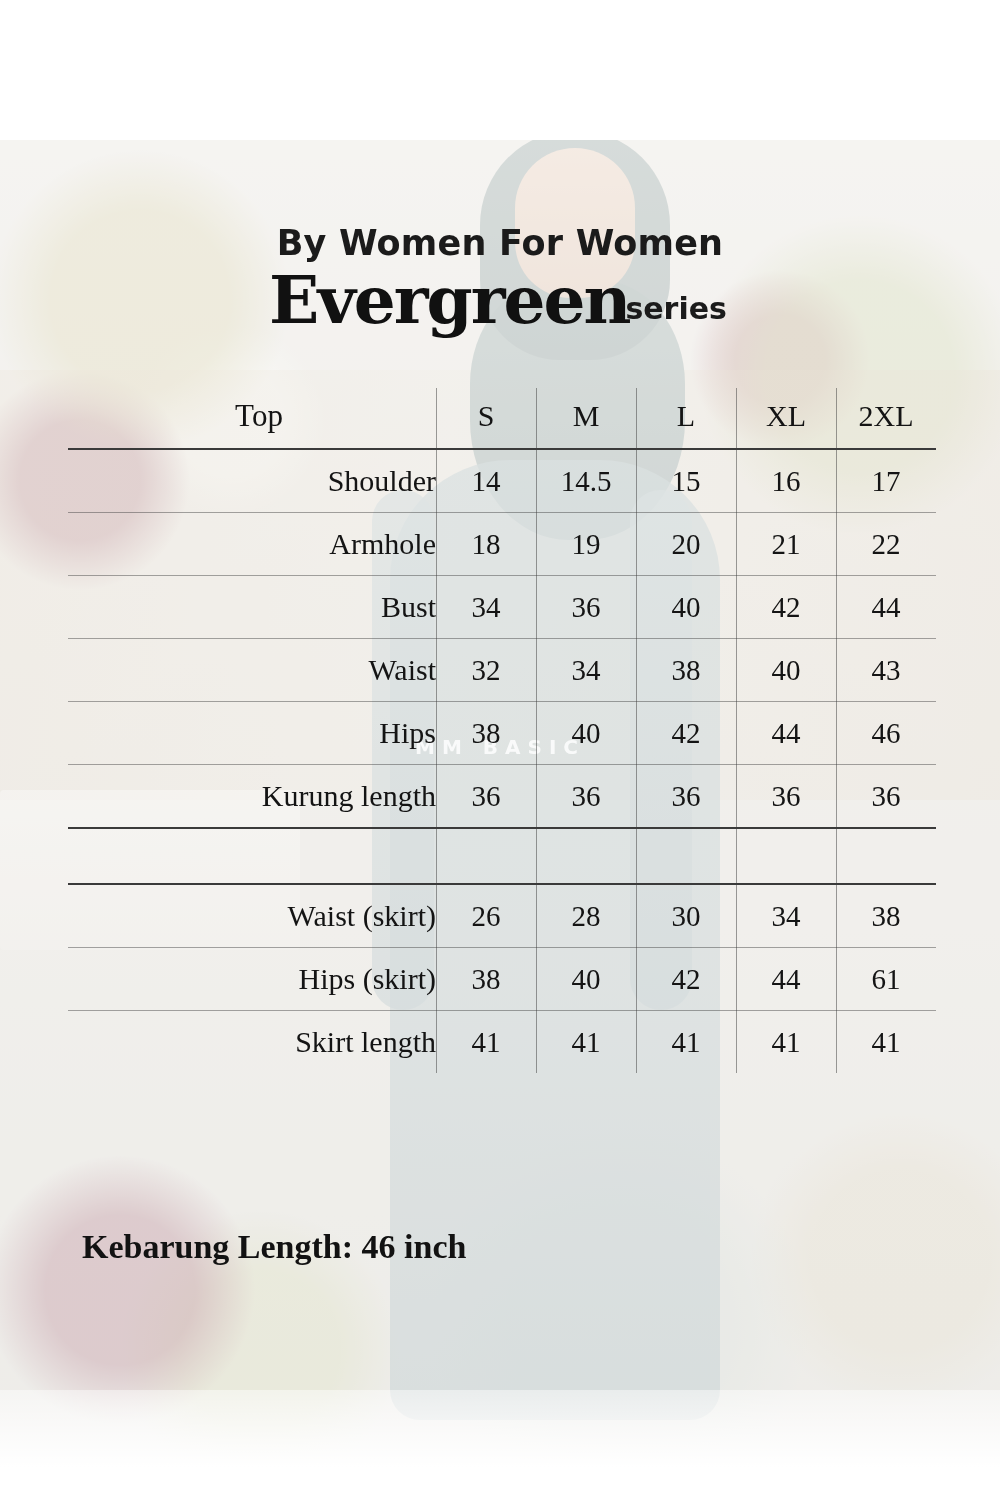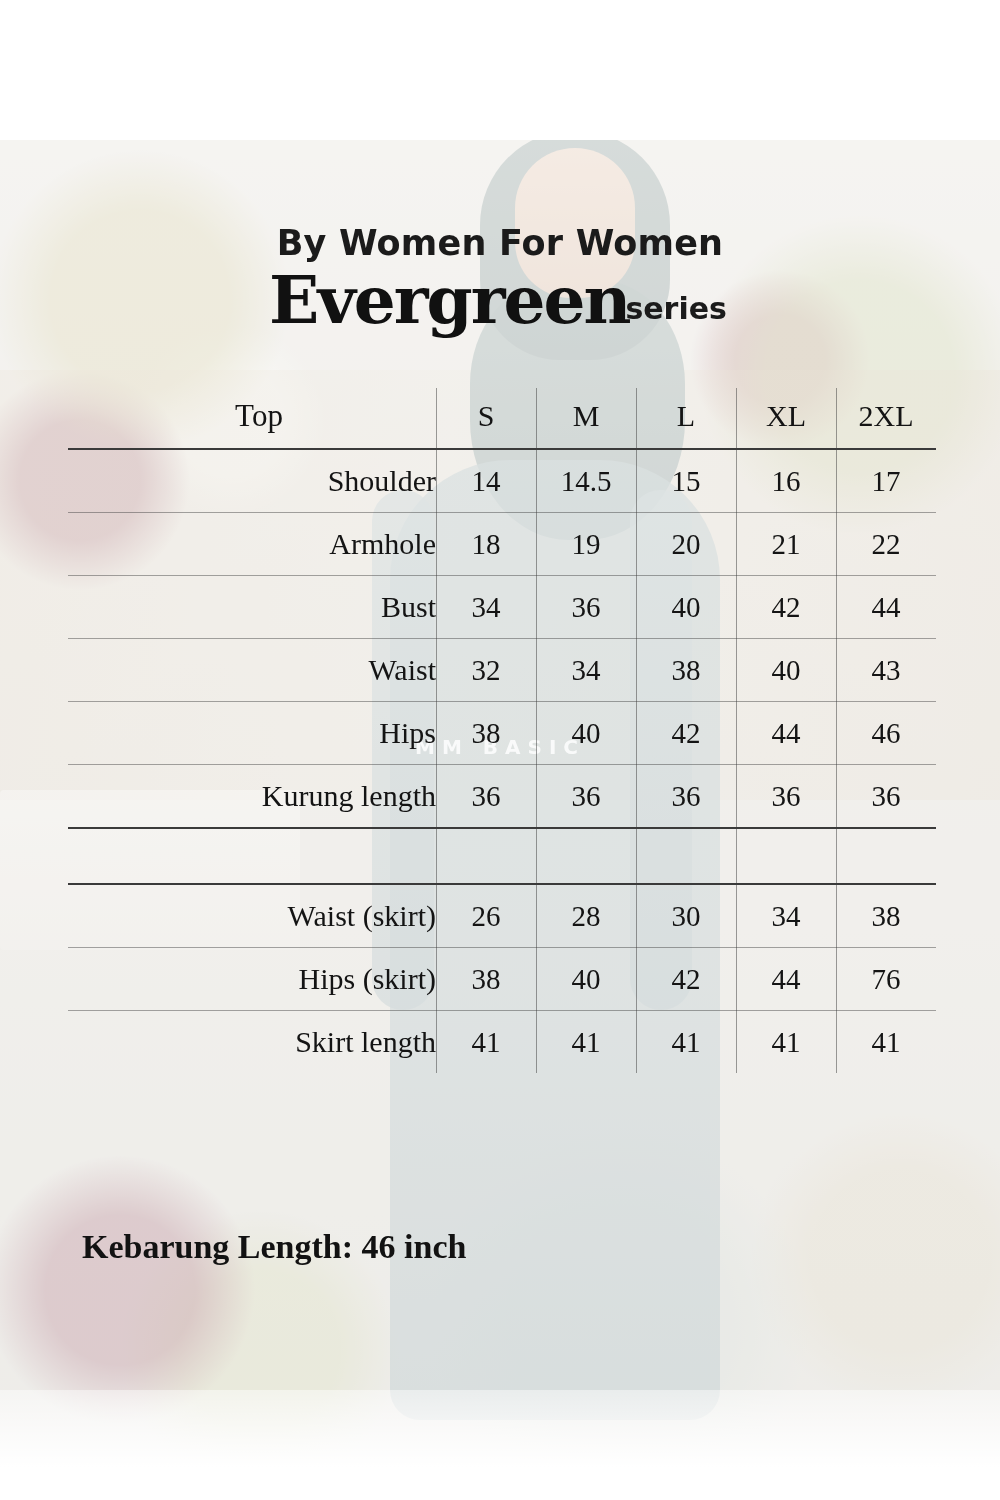--- a/index.html
+++ b/index.html
@@ -384,21 +384,21 @@
           <td class="size">30</td>
           <td class="size">34</td>
           <td class="size">38</td>
         </tr>
         <tr class="data-row">
           <td class="label">Hips (skirt)</td>
           <td class="size">38</td>
           <td class="size">40</td>
           <td class="size">42</td>
           <td class="size">44</td>
-          <td class="size">76</td>
+          <td class="size">61</td>
         </tr>
         <tr class="data-row last-of-group">
           <td class="label">Skirt length</td>
           <td class="size">41</td>
           <td class="size">41</td>
           <td class="size">41</td>
           <td class="size">41</td>
           <td class="size">41</td>
         </tr>
       </tbody>

